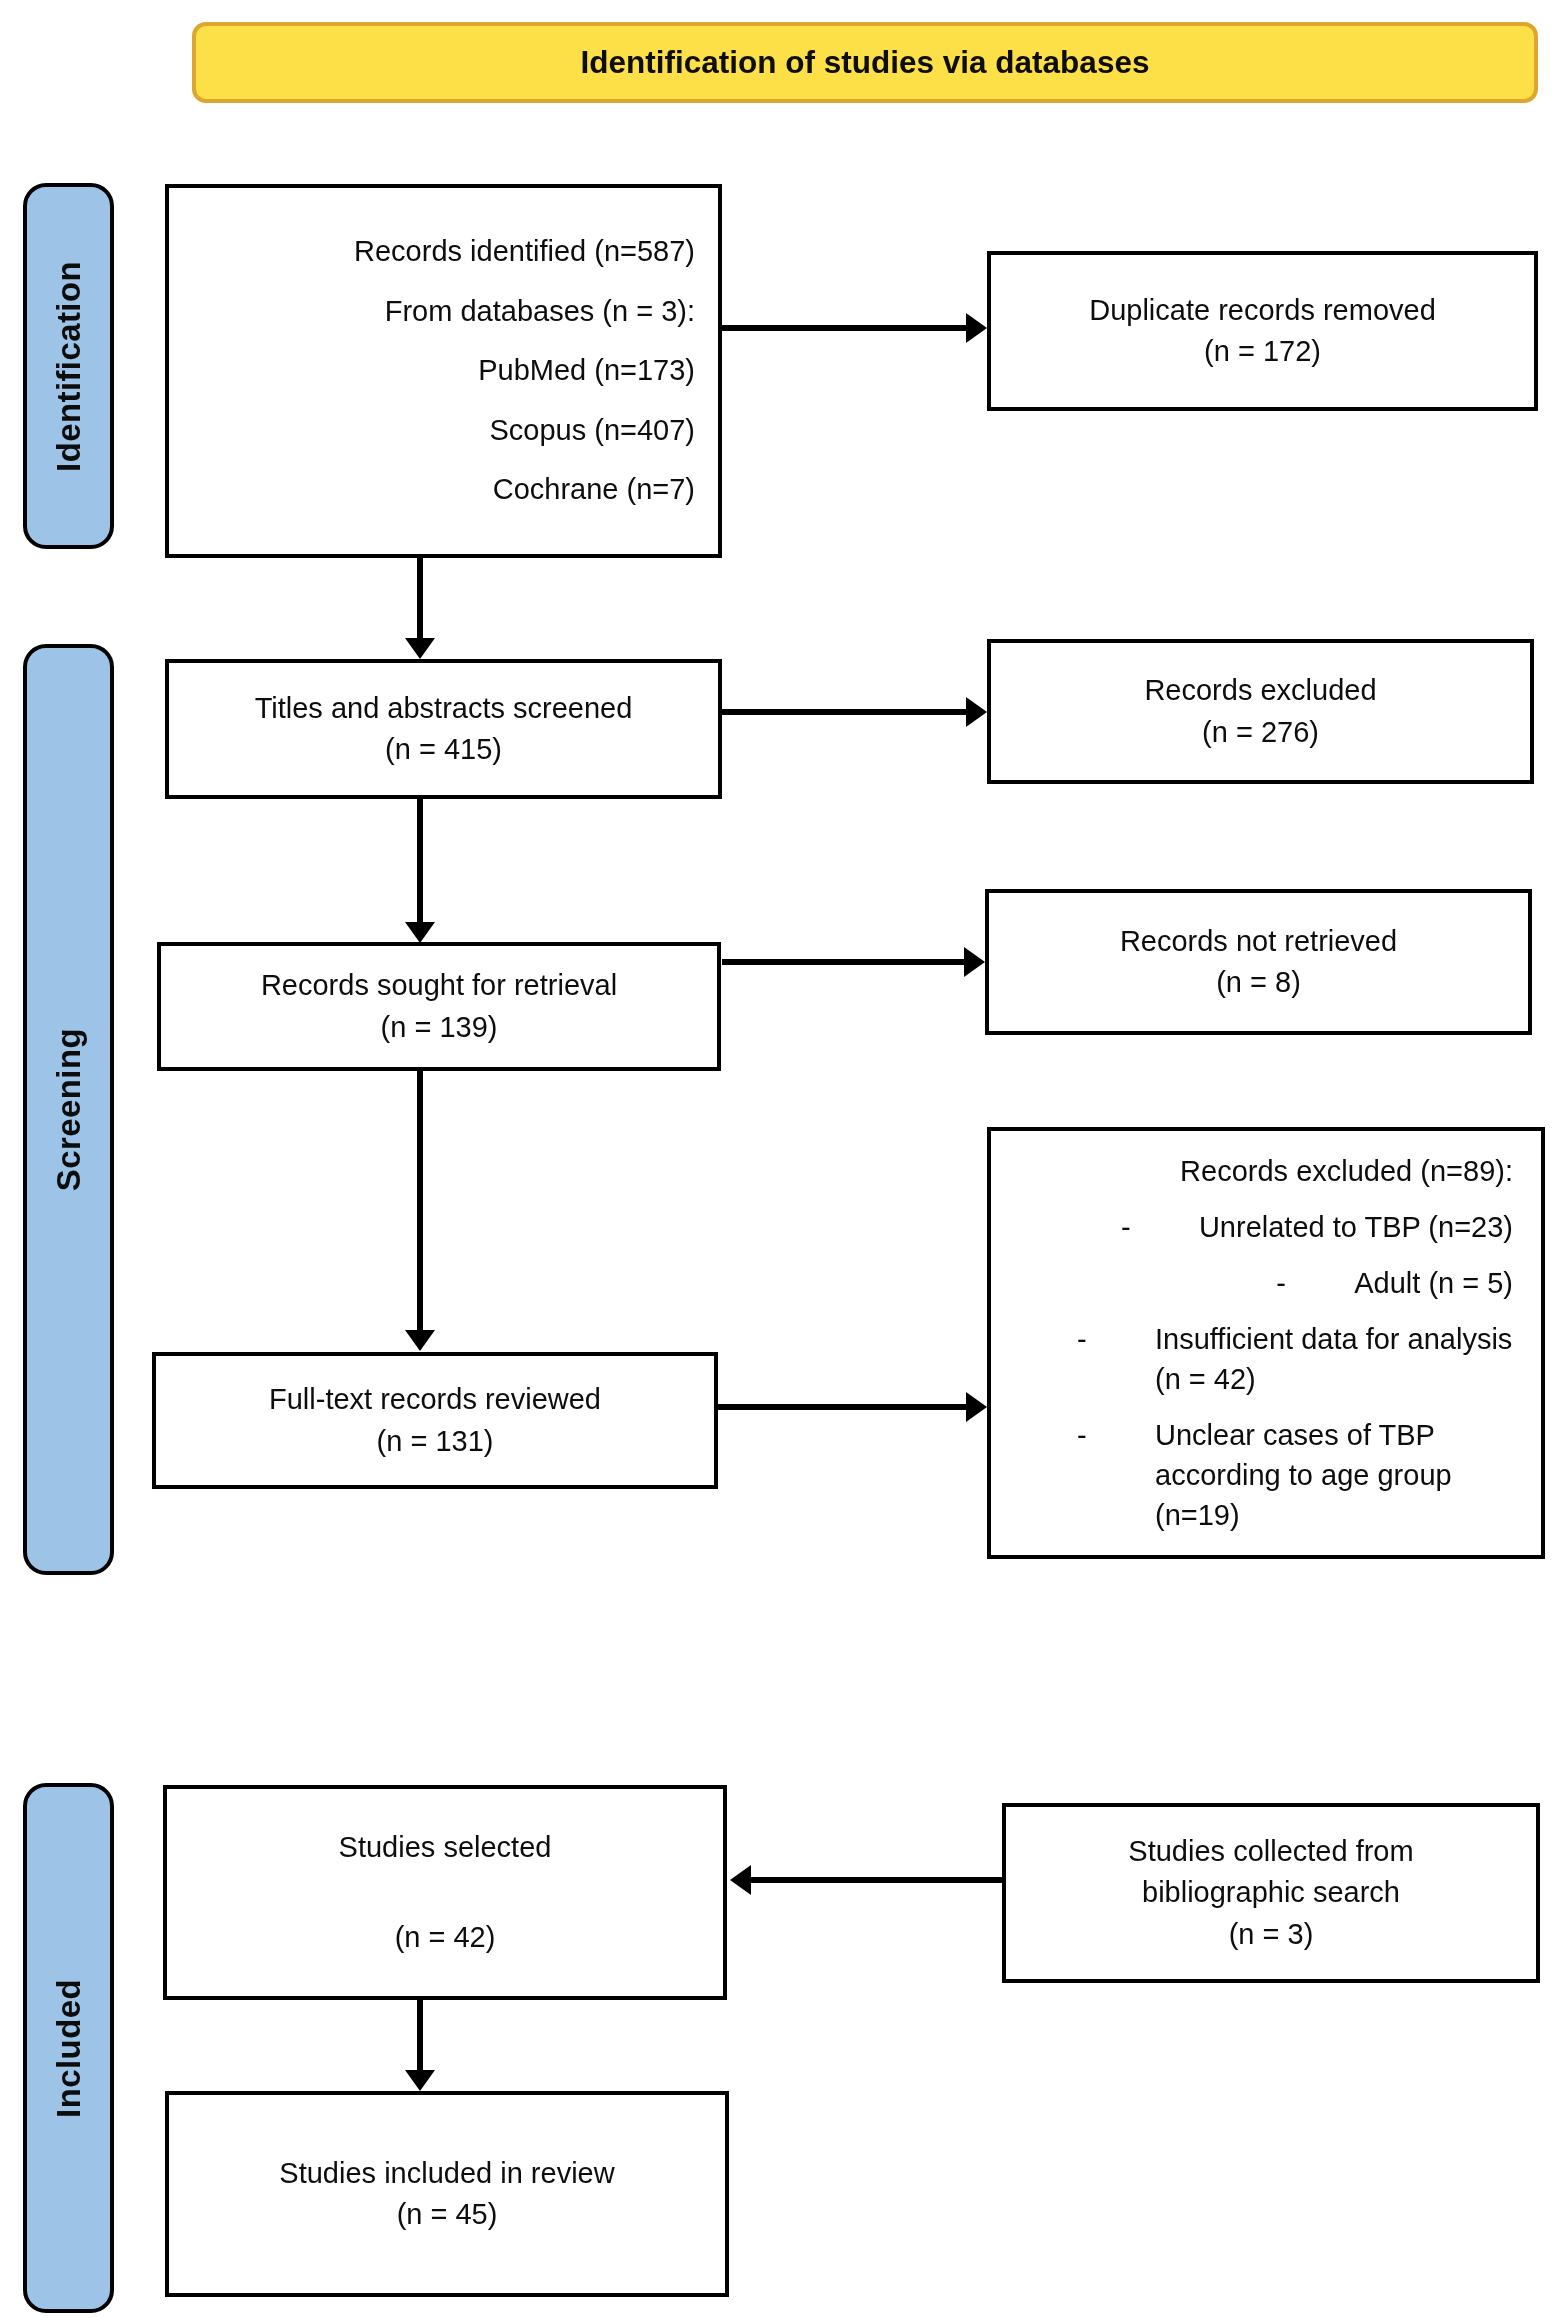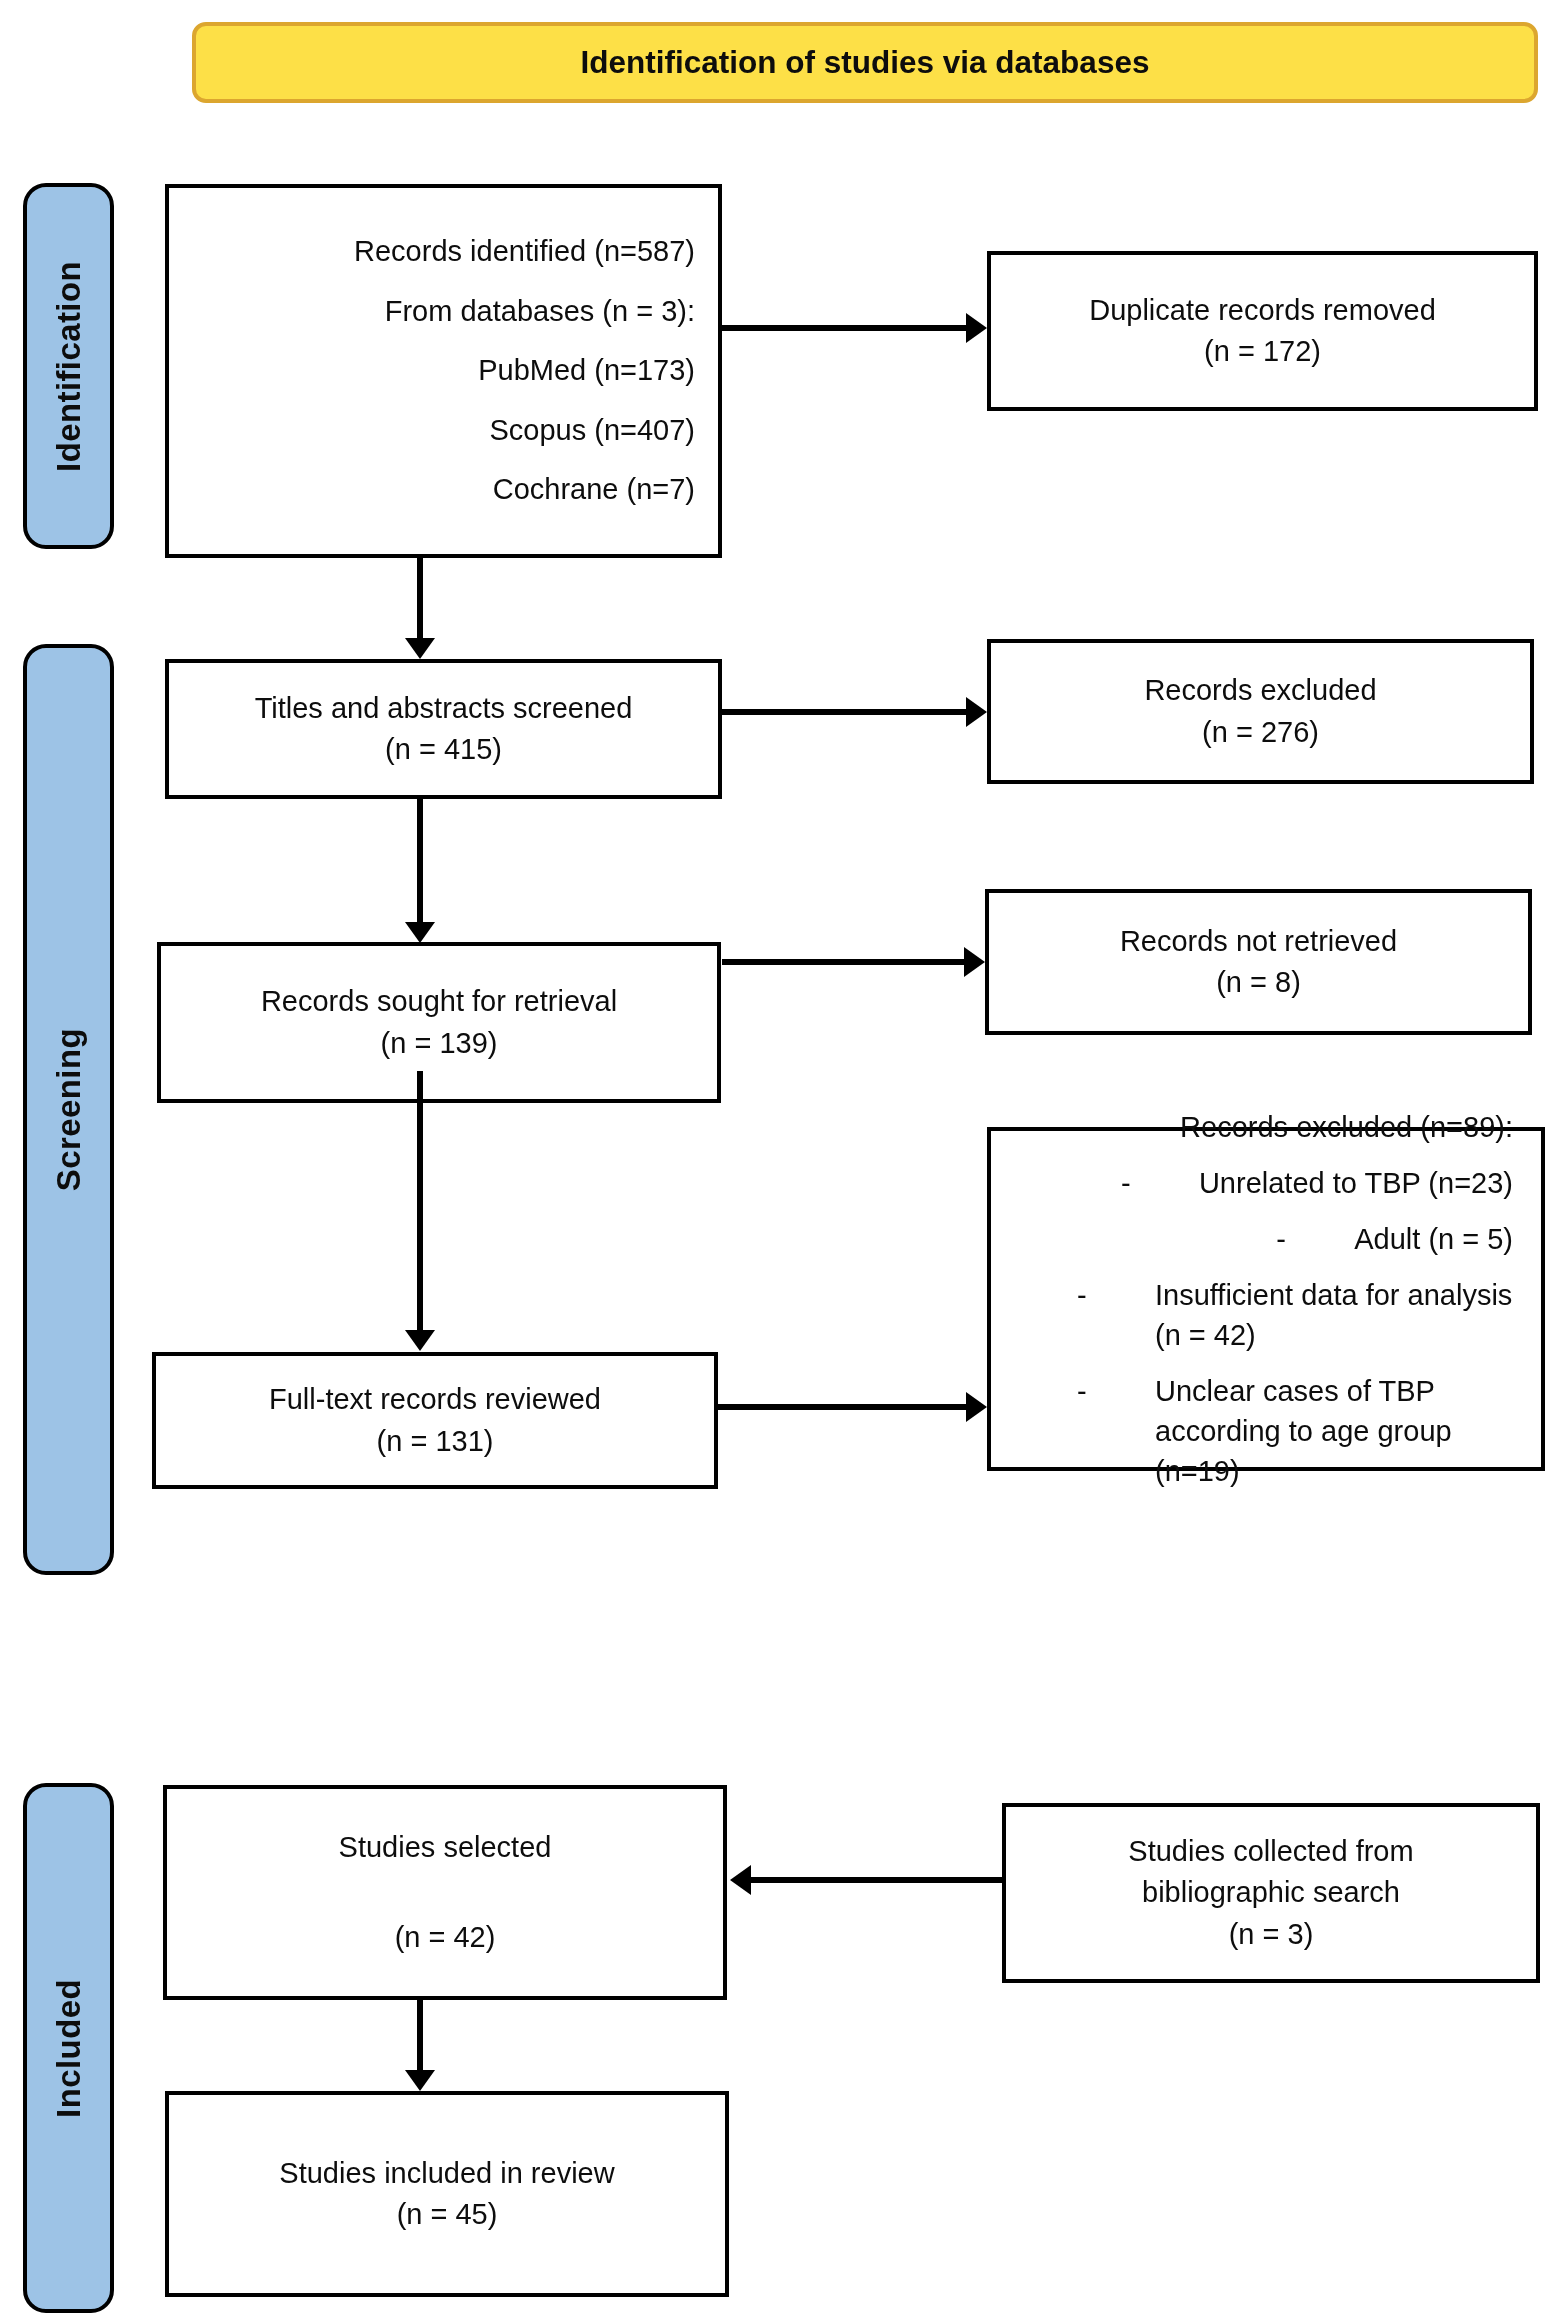--- a/index.html
+++ b/index.html
@@ -55,24 +55,24 @@
     display: flex; flex-direction: column; justify-content: center;
     font-size: 29px; line-height: 1.42; color: #0d0d0d;
   }
   .box.center { align-items: center; text-align: center; }
   .box.left   { align-items: flex-end; text-align: left; gap: 16px; }
 
   #box-records-identified { left: 165px; top: 184px; width: 557px; height: 374px; padding: 7.7px 23px 7.7px 48px; line-height: 1.5; }
   #box-duplicates        { left: 987px; top: 251px; width: 551px; height: 160px; }
   #box-titles            { left: 165px; top: 659px; width: 557px; height: 140px; }
   #box-excluded          { left: 987px; top: 639px; width: 547px; height: 145px; }
-  #box-sought            { left: 157px; top: 942px; width: 564px; height: 161px; }
+  #box-sought            { left: 157px; top: 942px; width: 564px; height: 129px; }
   #box-not-retrieved     { left: 985px; top: 889px; width: 547px; height: 146px; }
   #box-fulltext          { left: 152px; top: 1352px; width: 566px; height: 137px; }
-  #box-big-excluded      { left: 987px; top: 1127px; width: 558px; height: 344px; padding: 15.4px 28px 15.4px 31px; line-height: 1.38; }
+  #box-big-excluded      { left: 987px; top: 1127px; width: 558px; height: 432px; padding: 15.4px 28px 15.4px 31px; line-height: 1.38; }
   #box-selected          { left: 163px; top: 1785px; width: 564px; height: 215px; gap: 48px; }
   #box-biblio            { left: 1002px; top: 1803px; width: 538px; height: 180px; padding: 16px 52px; }
   #box-included          { left: 165px; top: 2091px; width: 564px; height: 206px; }
 
   .bullet-row { display: flex; margin-left: 55px; }
   .bullet-marker { width: 78px; flex: 0 0 78px; }
   .bullet-text { flex: 1; }
 
   
   .varrow { position: absolute; width: 31px; }

